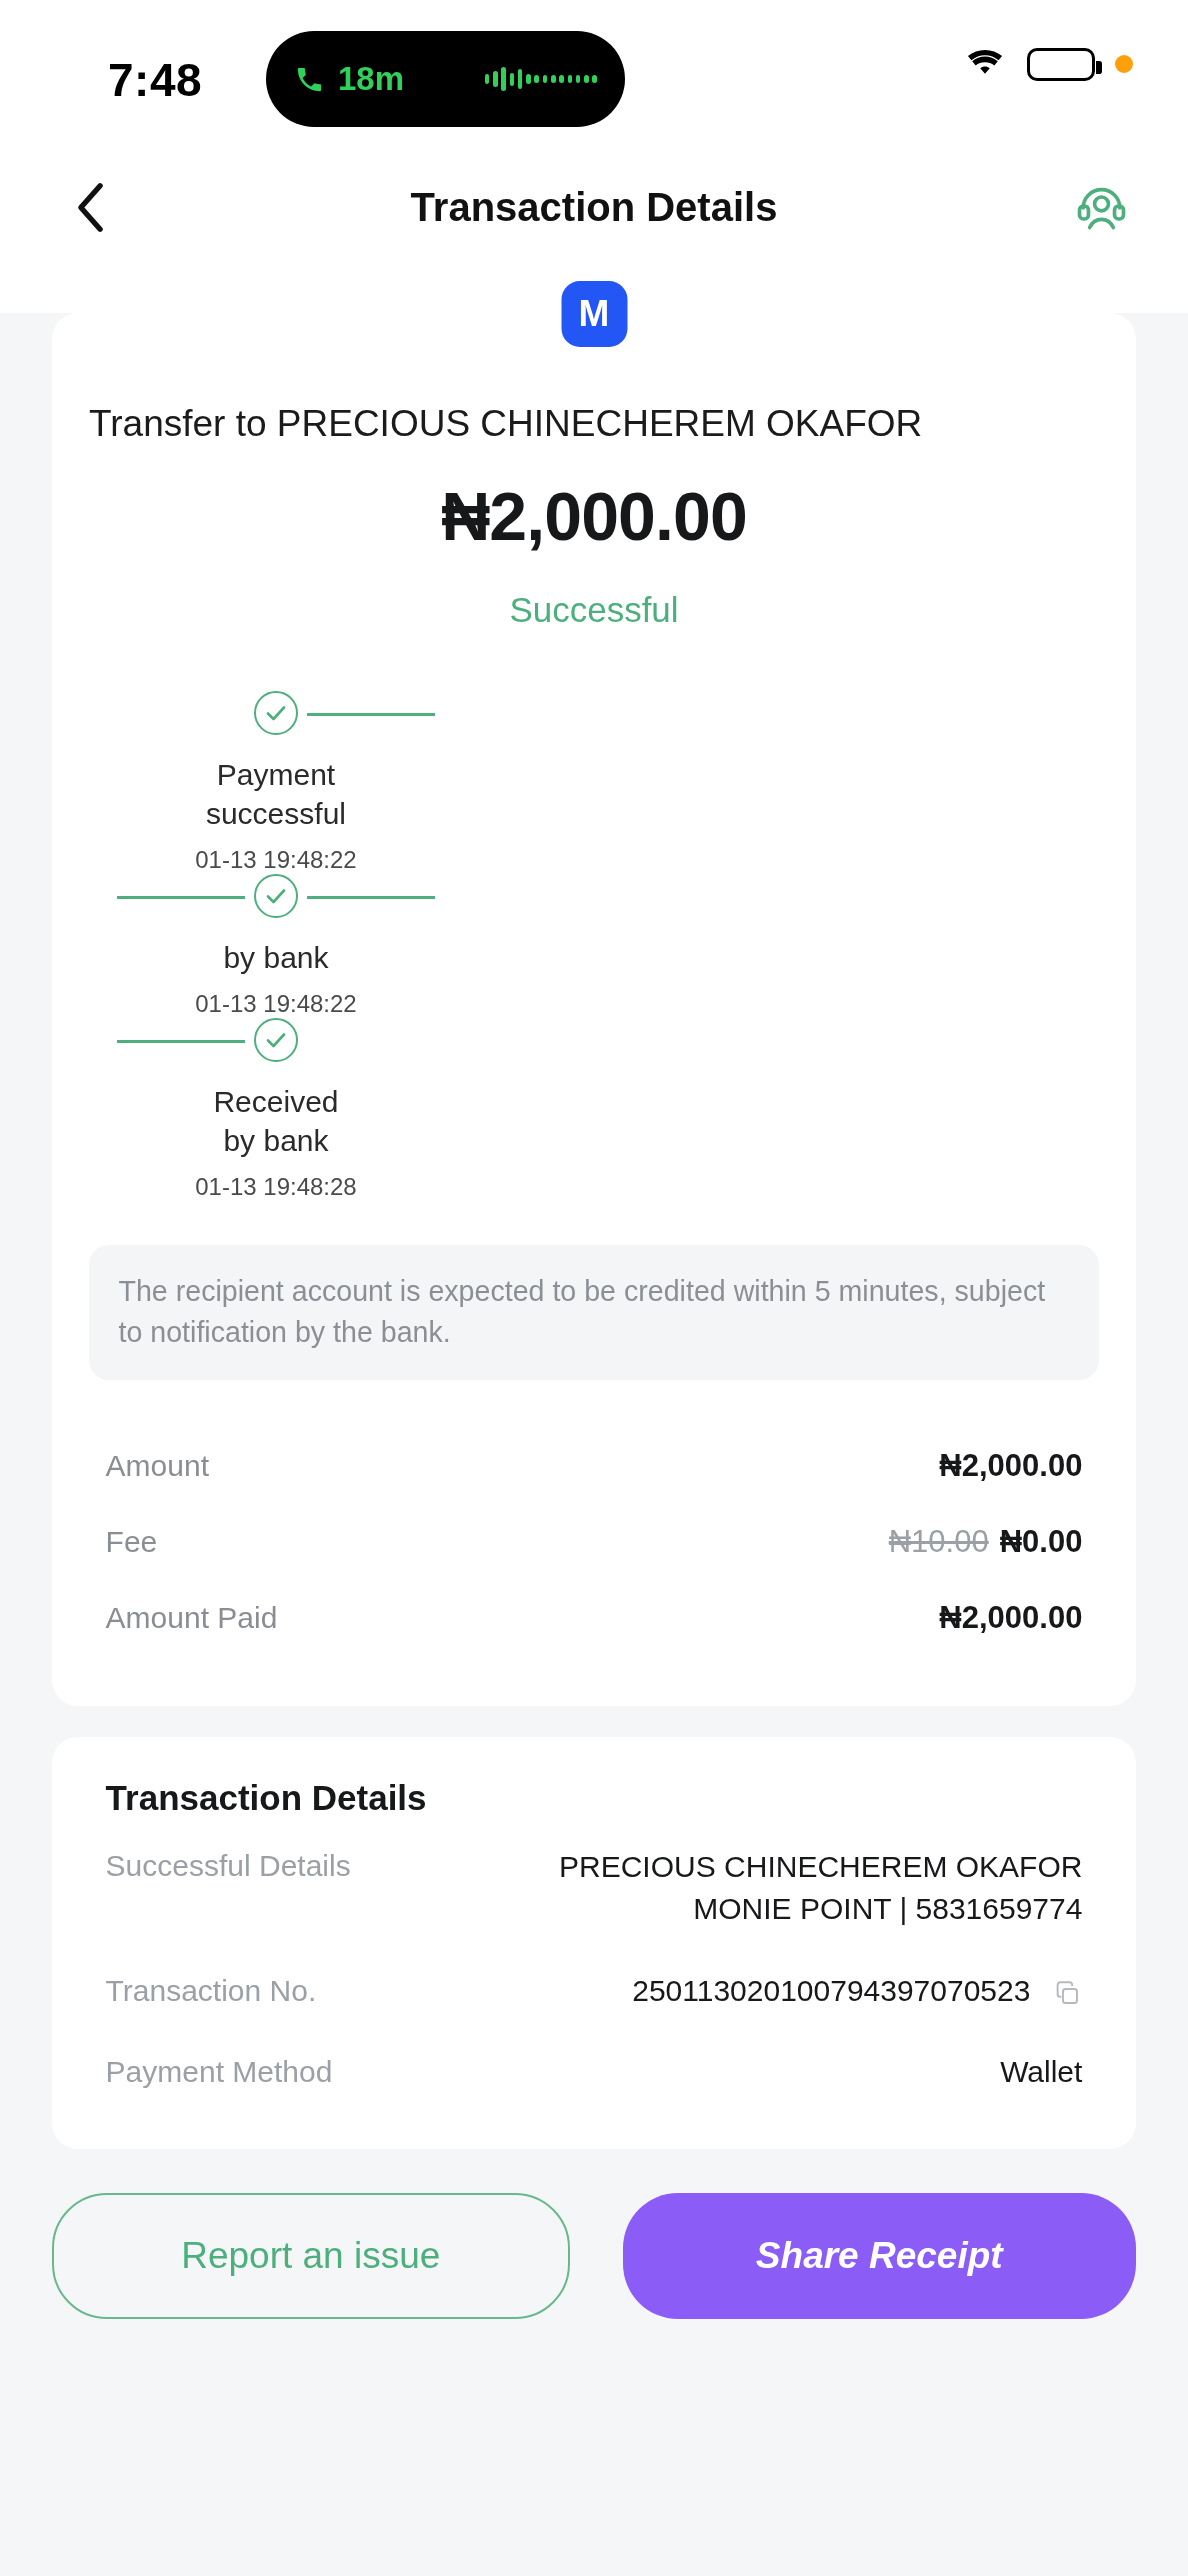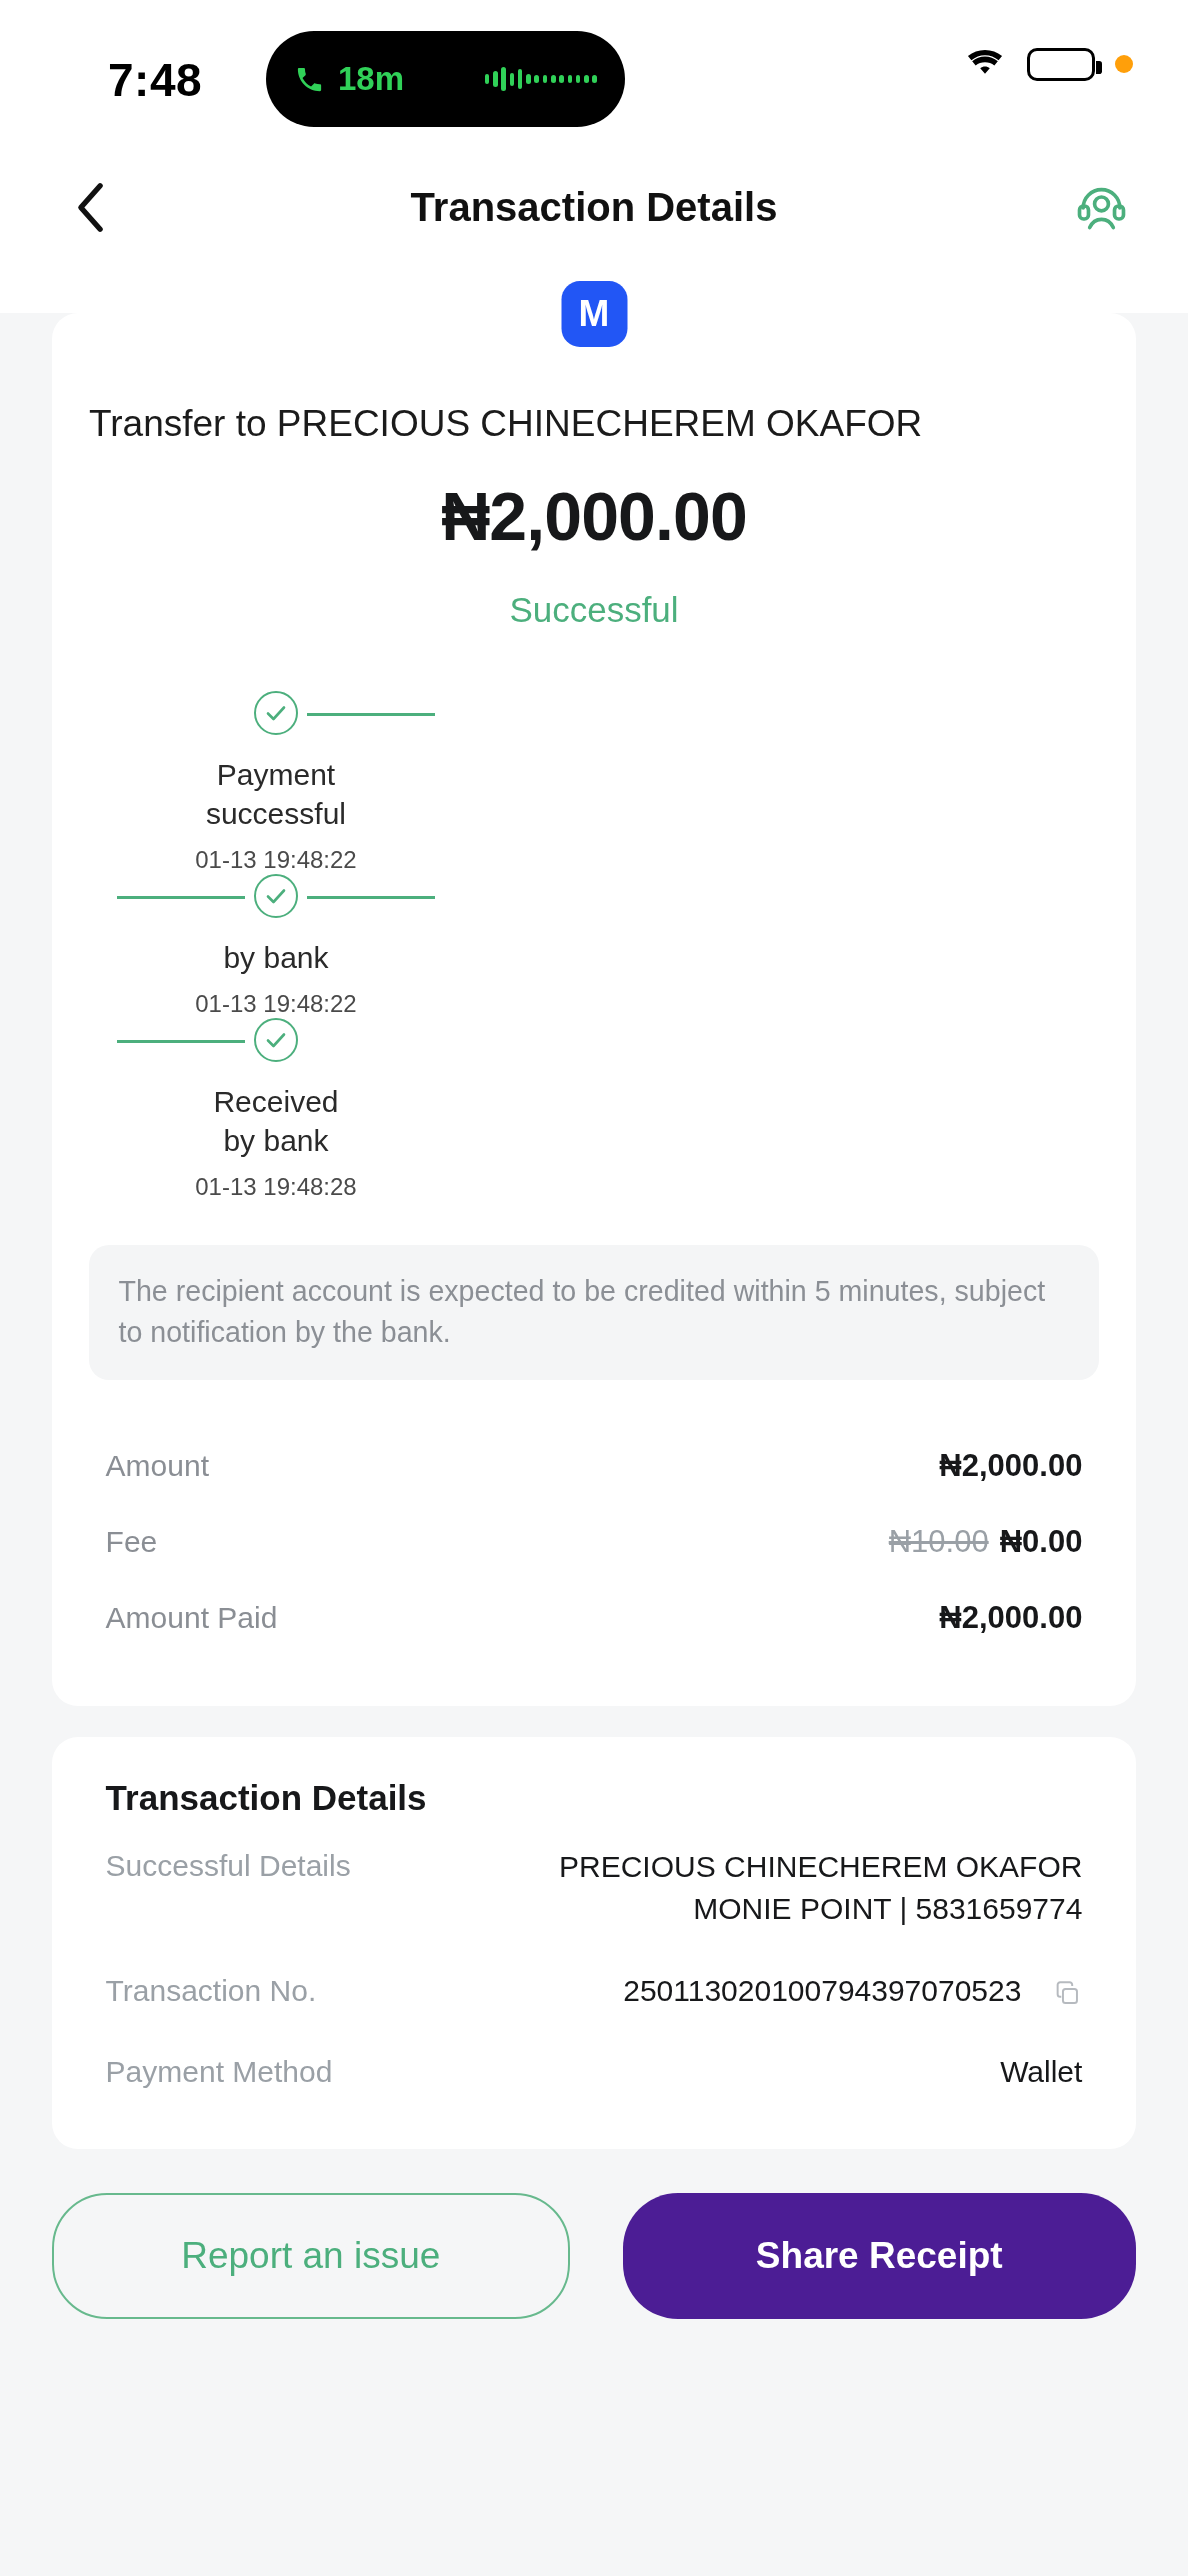--- a/index.html
+++ b/index.html
@@ -323,21 +323,21 @@
     font-size: 30px;
     color: #17181a;
     text-align: right;
     line-height: 1.42;
     padding-left: 37px;
   }
   .d-val-row {
     display: flex;
     align-items: center;
     justify-content: flex-start;
-    gap: 33px;
+    gap: 24px;
   }
   .copy-icon {
     width: 28px;
     height: 28px;
     flex: none;
     cursor: pointer;
   }
 
   
   .footer {
@@ -355,23 +355,24 @@
     justify-content: center;
     font-size: 37px;
     cursor: pointer;
   }
   .btn-outline {
     border: 2.8px solid #67b98d;
     color: #4caf7d;
     background: transparent;
   }
   .btn-filled {
-    background: #4c1d95;
+    background: #8b5cf6;
     color: #ffffff;
     font-weight: bold;
+    font-style: italic;
   }
 </style>
 </head>
 <body>
 
 <div class="status-bar">
   <div class="status-time">7:48</div>
 
   <div class="dynamic-island">
     <div class="call-group">

